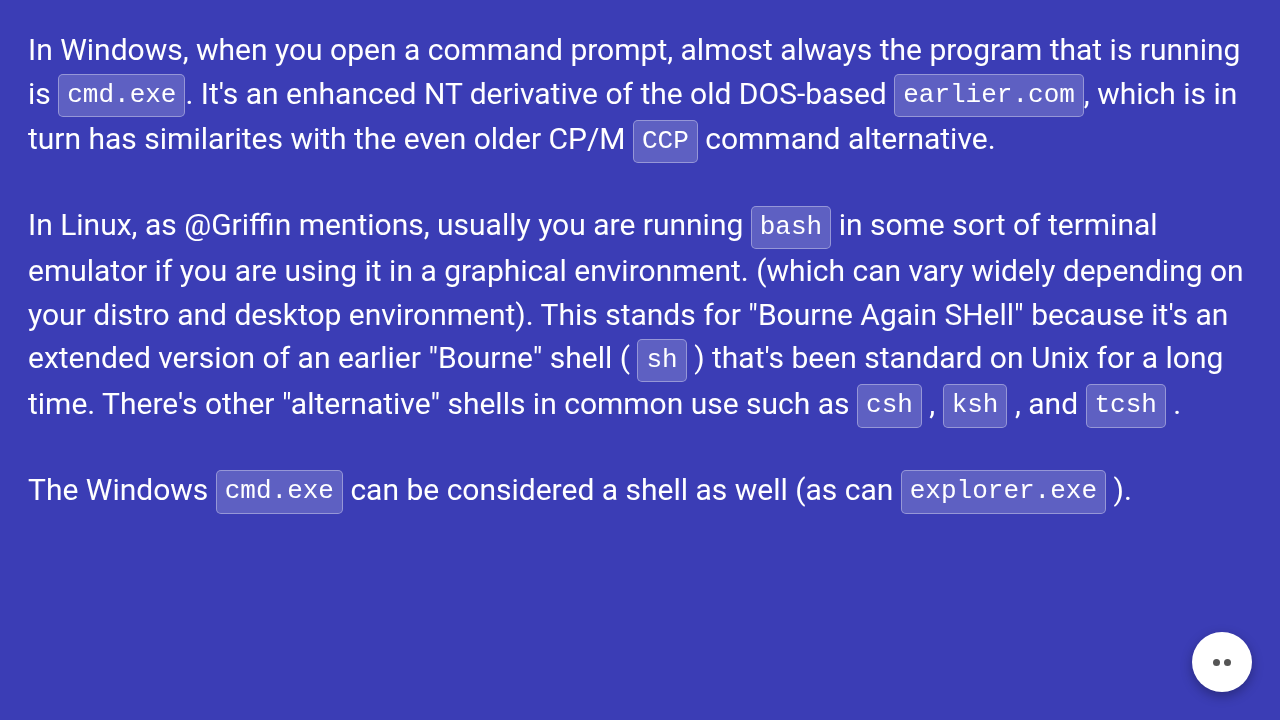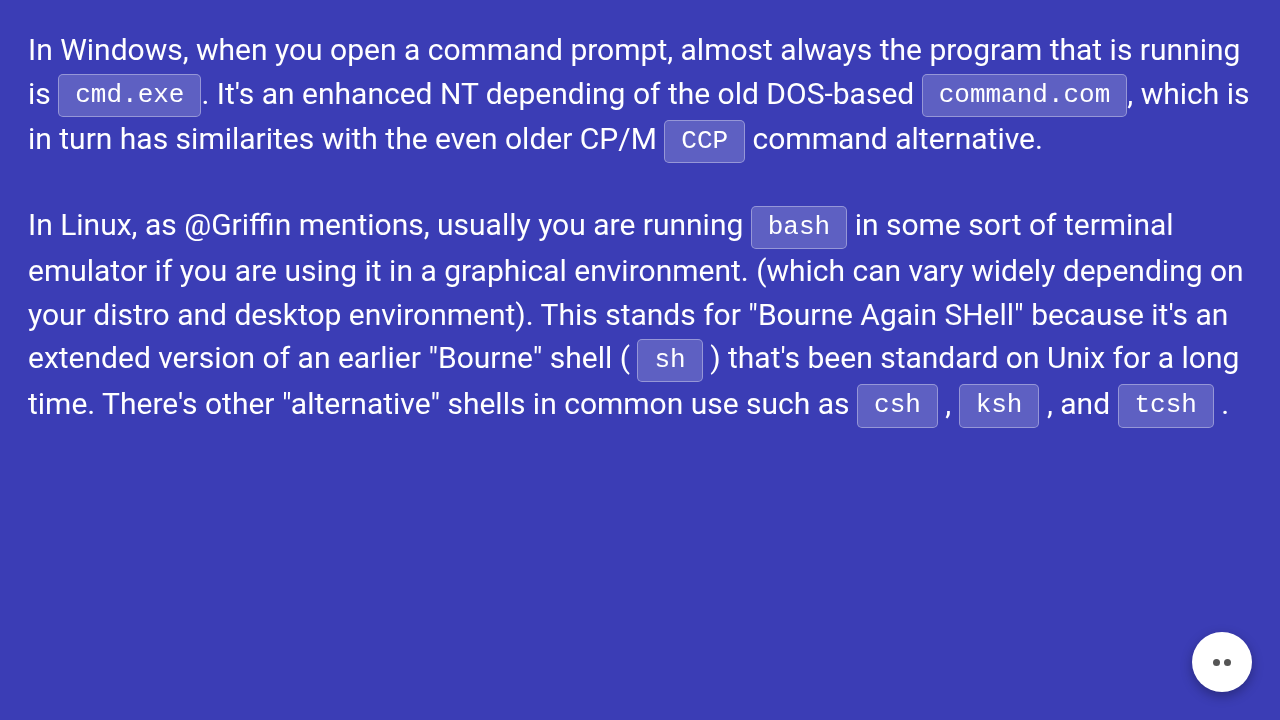--- a/index.html
+++ b/index.html
@@ -27,21 +27,21 @@
       font-size: 30px;
       line-height: 1.45;
       margin-bottom: 40px;
       font-weight: 400;
     }
 
     .code-tag {
       background-color: rgba(255, 255, 255, 0.18);
       border: 1px solid rgba(255, 255, 255, 0.35);
       border-radius: 5px;
-      padding: 2px 16px;
+      padding: 2px 8px;
       font-family: 'Courier New', Courier, monospace;
       font-size: 26px;
       color: #ffffff;
       display: inline-block;
       vertical-align: middle;
       white-space: nowrap;
     }
 
     .fab-button {
       position: fixed;
@@ -70,27 +70,30 @@
       background-color: #555;
       border-radius: 50%;
     }
   </style>
 </head>
 <body>
 
 <div class="content">
 
   <p class="paragraph">
-    <span>In Windows, when you open a command prompt, almost always the program that is running is </span><span class="code-tag">cmd.exe</span><span>. It's an enhanced NT depending of the old DOS-based </span><span class="code-tag">command.com</span><span>, which is in turn has similarites with the even older CP/M </span><span class="code-tag">CCP</span><span> command alternative.</span>
+    <span>In Windows, when you open a command prompt, almost always the program that is running is </span><span class="code-tag">cmd.exe</span><span>. It's an enhanced NT derivative of the old DOS-based </span><span class="code-tag">earlier.com</span><span>, which is in turn has similarites with the even older CP/M </span><span class="code-tag">CCP</span><span> command alternative.</span>
   </p>
 
   <p class="paragraph">
     <span>In Linux, as @Griffin mentions, usually you are running </span><span class="code-tag">bash</span><span> in some sort of terminal emulator if you are using it in a graphical environment. (which can vary widely depending on your distro and desktop environment). This stands for "Bourne Again SHell" because it's an extended version of an earlier "Bourne" shell ( </span><span class="code-tag">sh</span><span> ) that's been standard on Unix for a long time. There's other "alternative" shells in common use such as </span><span class="code-tag">csh</span><span> , </span><span class="code-tag">ksh</span><span> , and </span><span class="code-tag">tcsh</span><span> .</span>
   </p>
 
+  <p class="paragraph">
+    <span>The Windows </span><span class="code-tag">cmd.exe</span><span> can be considered a shell as well (as can </span><span class="code-tag">explorer.exe</span><span> ).</span>
+  </p>
 
 </div>
 
 <div class="fab-button">
   <div class="fab-dots">
     <div class="fab-dot"></div>
     <div class="fab-dot"></div>
   </div>
 </div>
 

